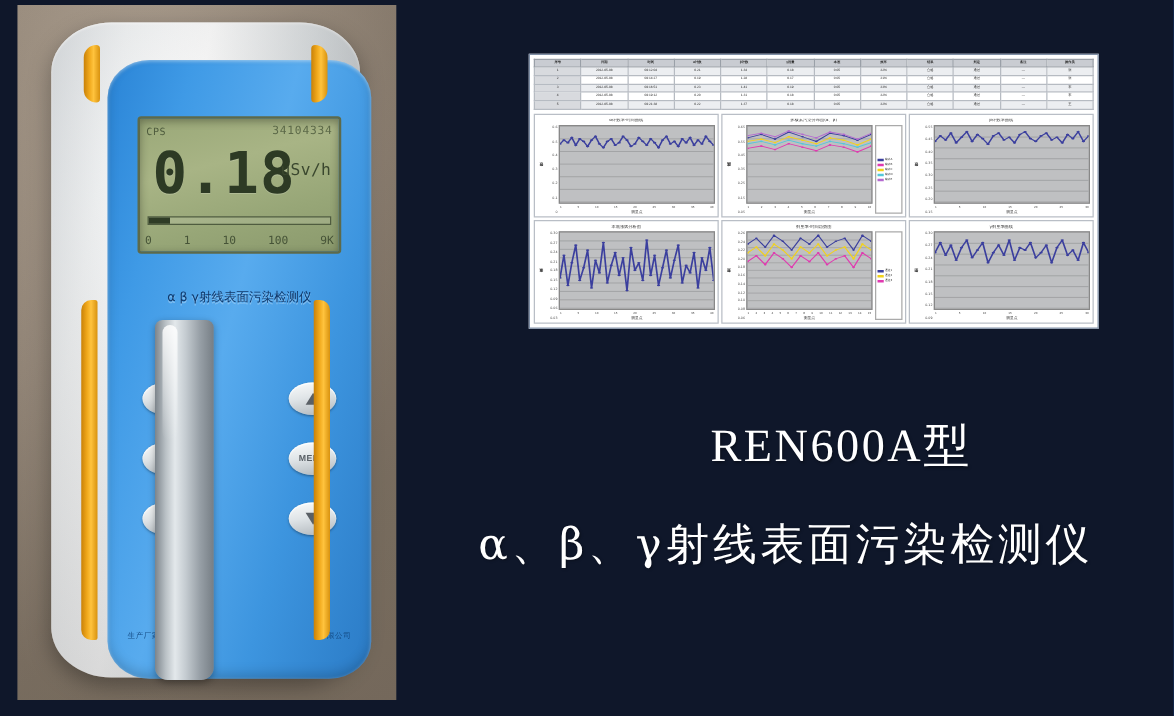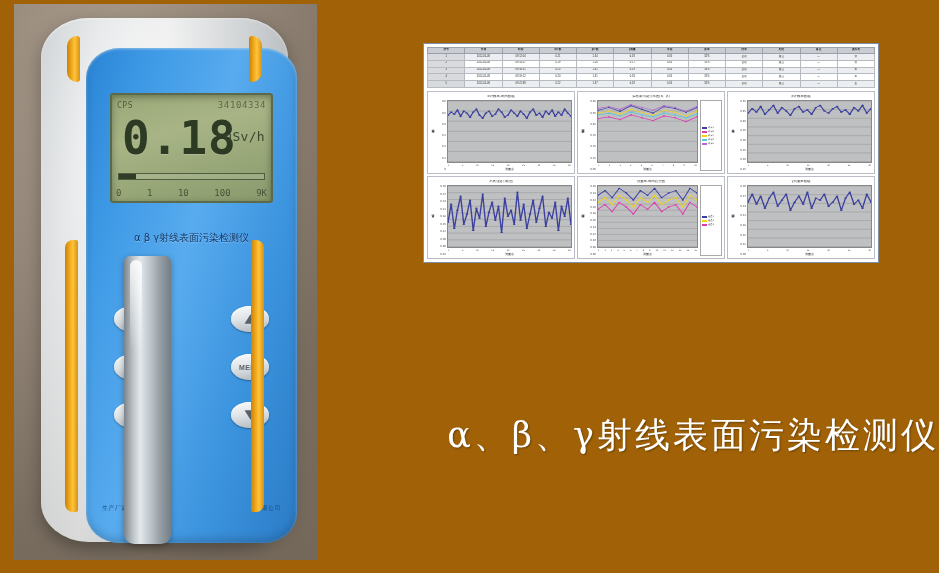--- a/index.html
+++ b/index.html
@@ -5,21 +5,21 @@
   * { box-sizing: border-box; margin: 0; padding: 0; }
   html, body {
     width: 939px; height: 573px;
     overflow: hidden;
     background: #1a3a75;
     font-family: "Liberation Serif", serif;
   }
   #page {
     position: relative;
     width: 939px; height: 573px;
-    background: #a16207;
+    background: #0f172a;
     overflow: hidden;
   }
 
   
   #photo {
     position: absolute;
     left: 14px; top: 4px;
     width: 303px; height: 556px;
     background: linear-gradient(150deg,#a79887 0%, #9c8d7d 40%, #8e8070 75%, #8a7c6c 100%);
     overflow: hidden;
@@ -258,21 +258,21 @@
   #title-main{
     position:absolute; left:423px; top:332px; width:500px;
     text-align:center;
     color:#ffffff;
     font-family:"Liberation Serif", serif;
     font-size:37px; letter-spacing:2px;
     text-shadow:1px 1px 2px rgba(0,0,0,.35);
   }
   #title-sub{
     position:absolute; left:318px; top:412px; width:621px;
-    text-align:right;
+    text-align:center;
     color:#ffffff;
     font-family:"DejaVu Serif", serif;
     font-size:35px; letter-spacing:3px;
     text-shadow:1px 1px 2px rgba(0,0,0,.35);
     white-space:nowrap;
   }
 </style>
 </head>
 <body>
 
@@ -980,15 +980,16 @@
                 <span>25</span>
                 <span>30</span>
               </div>
               <div class="ch-xlabel">测量点</div>
             </div>
           </div>
         </div>
       </div>
   </div>
 
+  <div id="title-main">REN600A型</div>
   <div id="title-sub">α、β、γ射线表面污染检测仪</div>
 
 </div>
 
 </body></html>

